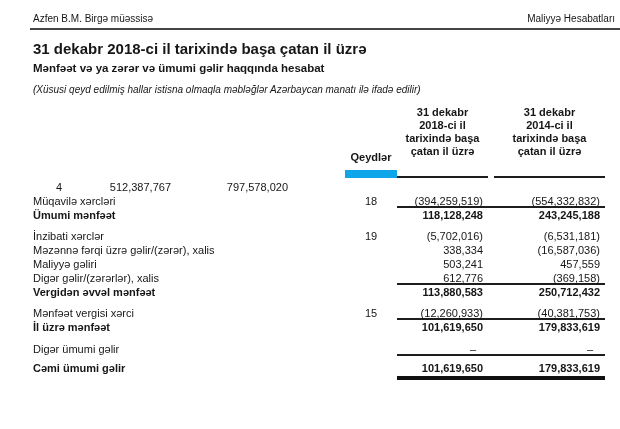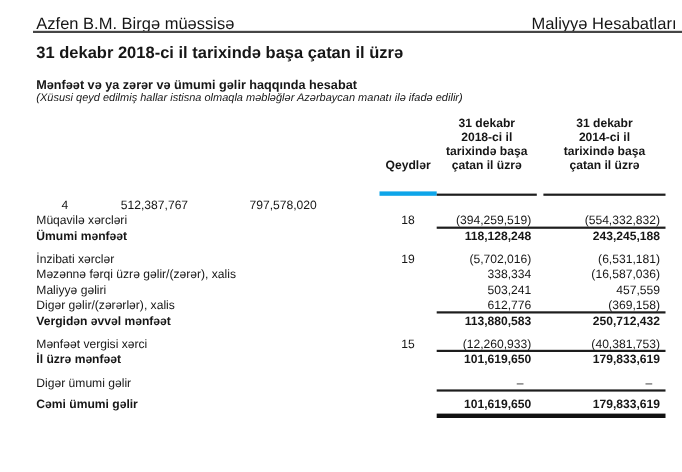--- a/index.html
+++ b/index.html
@@ -9,51 +9,51 @@
     background:#ffffff;
     font-family:"Liberation Sans", sans-serif;
     color:#161616;
     font-size:11px;
     overflow:hidden;
   }
   
   .doc-header {
     position:absolute; top:13px; left:33px; right:5px;
     display:flex; justify-content:space-between;
-    font-size:15px;
+    font-size:10px;
   }
   .top-rule {
     position:absolute; top:28px; left:30px; right:0;
     height:2px; background:#454545;
   }
   
   .title-period   { position:absolute; top:40px; left:33px; font-weight:bold; font-size:15px; }
-  .title-statement{ position:absolute; top:62px; left:33px; font-weight:bold; font-size:11.5px;margin-top:10px; }
+  .title-statement{ position:absolute; top:62px; left:33px; font-weight:bold; font-size:11.5px; }
   .currency-note  { position:absolute; top:84px; left:33px; font-style:italic; font-size:10px; }
 
   
   .fin-table { position:absolute; top:116px; left:33px; width:572px; }
   .row { display:flex; height:14px; line-height:14px; }
   .c-label { width:312px; text-align:left; white-space:nowrap; }
   .c-notes { width:52px; text-align:center; }
   .c-vals  { width:208px; display:flex; }
   .c-v1 { width:91px;  text-align:right; padding-right:5px; box-sizing:border-box; }
   .c-gap{ width:6px; }
   .c-v2 { width:111px; text-align:right; padding-right:5px; box-sizing:border-box; }
   .bold { font-weight:bold; }
   .lined { border-bottom:2px solid #1d1d1d; }
   .dash-pad .c-v1, .dash-pad .c-v2 { padding-right:12px; }
 
   
   .thead { display:flex; align-items:flex-end; height:62px; }
   .thead .c-label { border:none; }
   .th-notes {
     width:52px; text-align:center; font-weight:bold;
-    line-height:13px; padding-bottom:16px;
-    border-bottom:4px solid #0ea5e9; box-sizing:border-box;
+    line-height:13px; padding-bottom:6px;
+    border-bottom:8px solid #0ea5e9; box-sizing:border-box;
   }
   .th-col {
     text-align:center; font-weight:bold; line-height:13px;
     padding-bottom:18px; border-bottom:2px solid #1d1d1d;
     box-sizing:border-box;
   }
   .th-col.w1 { width:91px; }
   .th-col.w2 { width:111px; }
   .th-gap { width:6px; }
 

